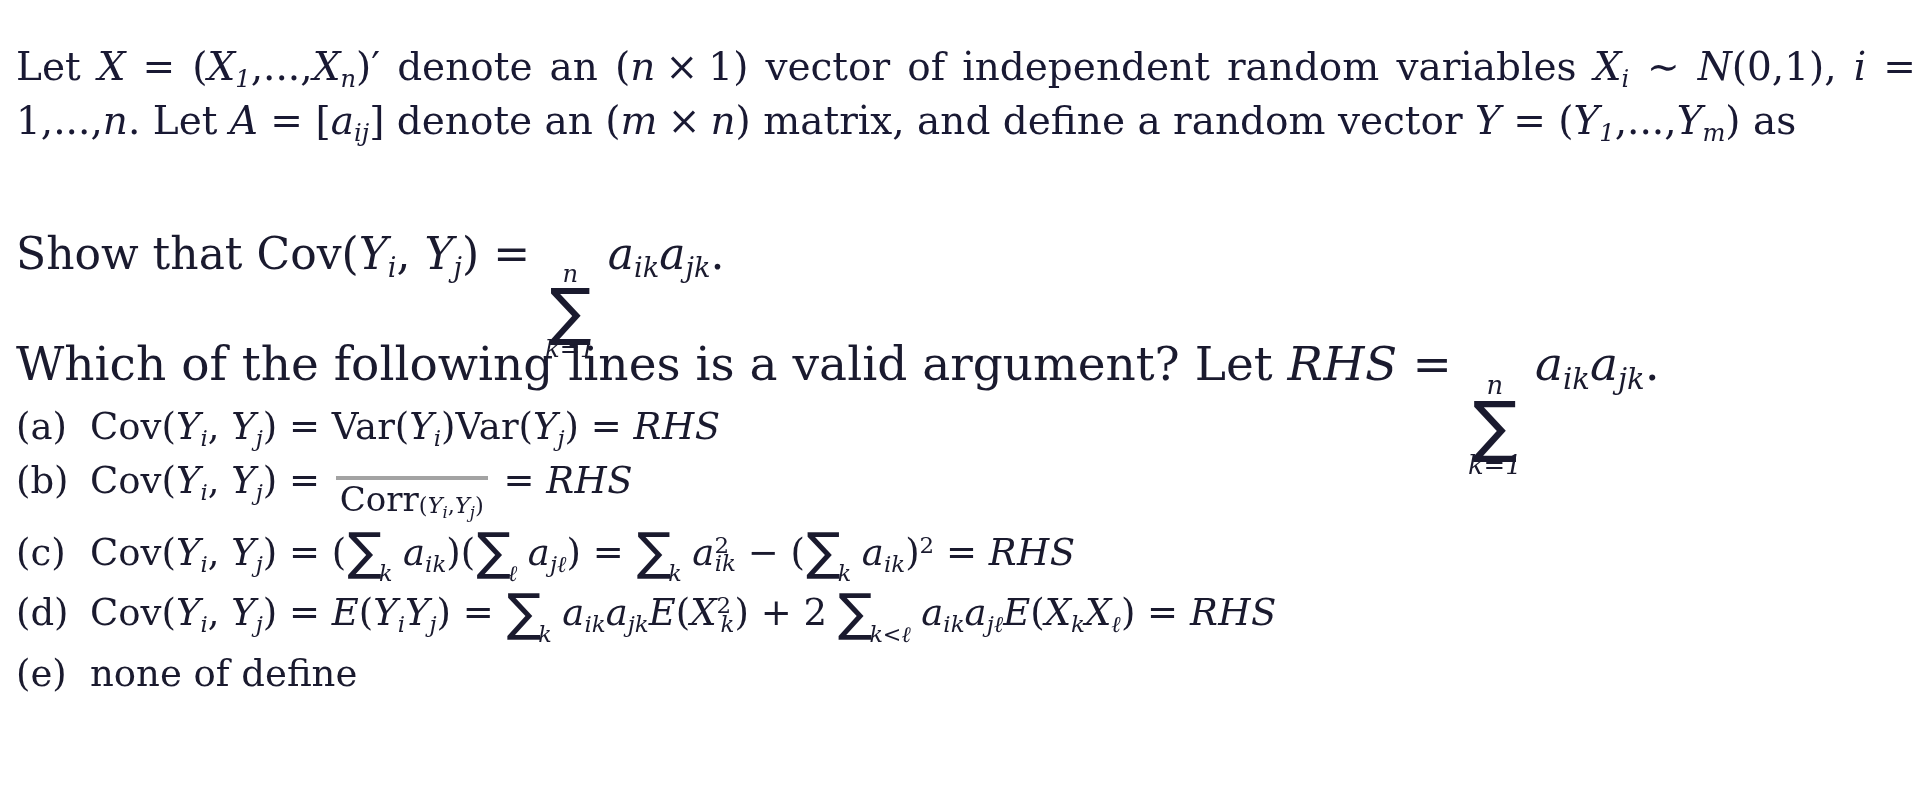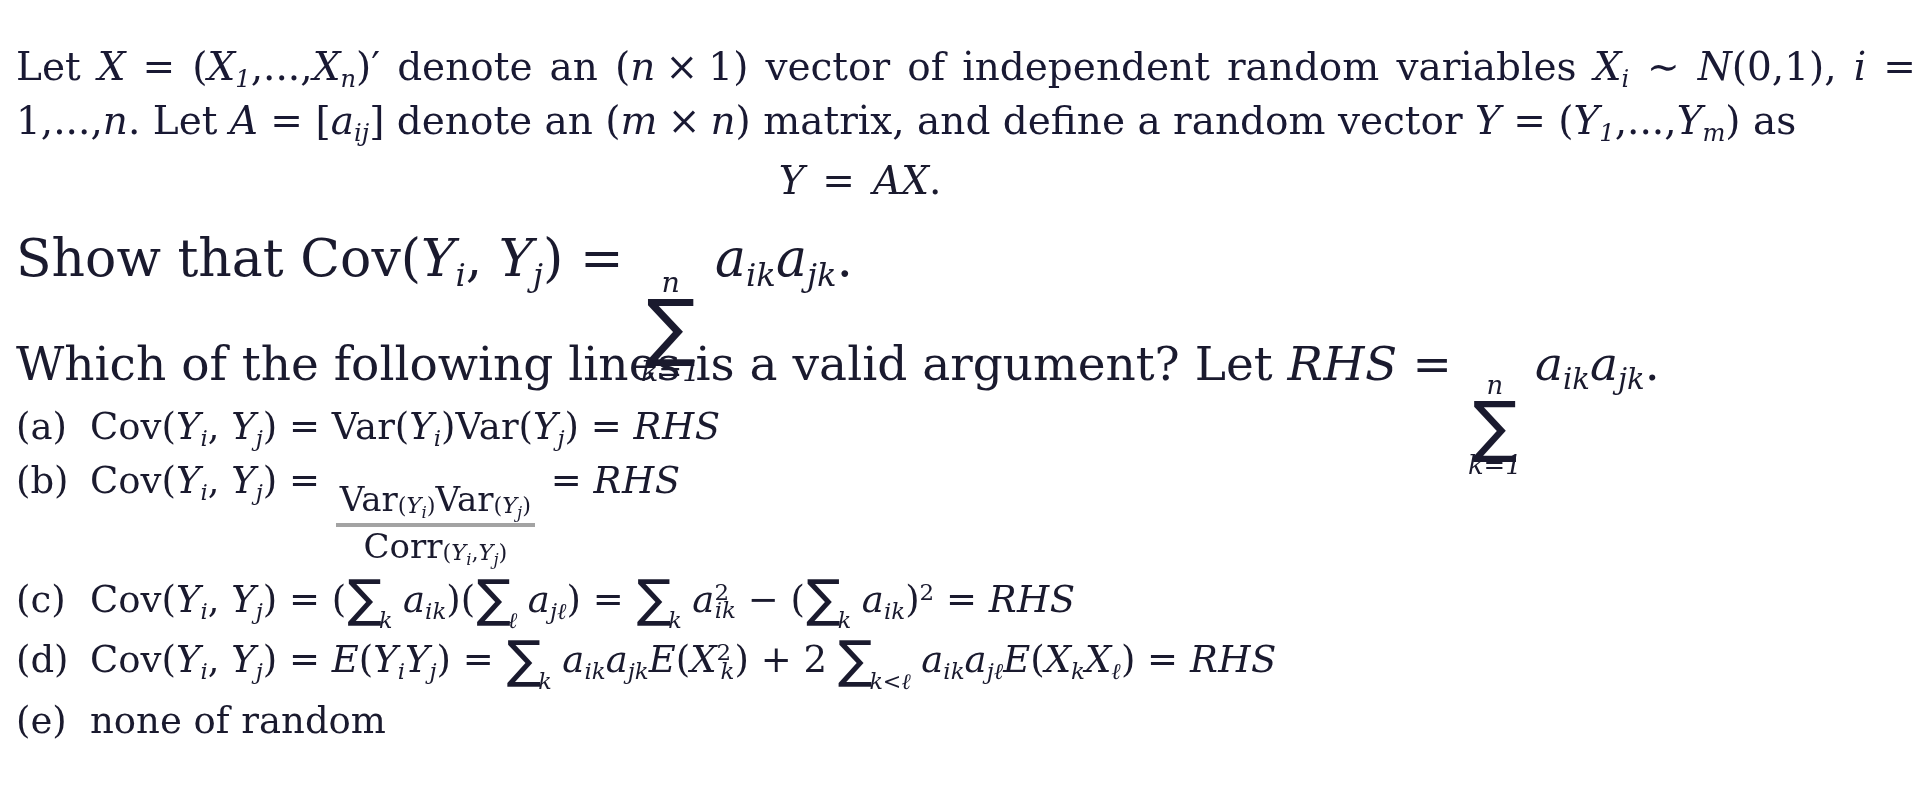--- a/index.html
+++ b/index.html
@@ -124,21 +124,21 @@
     left: 0;
     top: 118px;
     width: 1720px;
     text-align: center;
     font-size: 39px;
   }
   #show-that-line {
     position: absolute;
     left: 16px;
     top: 188px;
-    font-size: 52px;
+    font-size: 44px;
   }
   #question-line {
     position: absolute;
     left: 16px;
     top: 296px;
     font-size: 47px;
   }
   #choices {
     position: absolute;
     left: 16px;
@@ -169,23 +169,20 @@
 
 <div class="page">
 
   <div class="para" id="intro-paragraph">
     <span>
       <span>Let </span><span class="mi">X</span><span class="op"> = </span><span class="mup">(</span><span class="mi">X</span><span class="sub mn">1</span><span class="mup">,...,</span><span class="mi">X</span><span class="sub">n</span><span class="mup">)</span><span class="mup">′</span><span> denote an </span><span class="mup">(</span><span class="mi">n</span><span class="sp"></span><span class="op">×</span><span class="sp"></span><span class="mn">1</span><span class="mup">)</span><span> vector of independent random variables </span><span class="mi">X</span><span class="sub">i</span><span class="spw"></span><span class="op">∼</span><span class="spw"></span><span class="mi">N</span><span class="mup">(0,1),</span>
       <span class="mi">i</span><span class="mup"> = 1,...,</span><span class="mi">n</span><span>. Let </span><span class="mi">A</span><span class="op"> = </span><span class="mup">[</span><span class="mi">a</span><span class="sub">ij</span><span class="mup">]</span><span> denote an </span><span class="mup">(</span><span class="mi">m</span><span class="sp"></span><span class="op">×</span><span class="sp"></span><span class="mi">n</span><span class="mup">)</span><span> matrix, and define a random vector </span><span class="mi">Y</span><span class="op"> = </span><span class="mup">(</span><span class="mi">Y</span><span class="sub mn">1</span><span class="mup">,...,</span><span class="mi">Y</span><span class="sub">m</span><span class="mup">)</span><span> as</span>
     </span>
   </div>
 
-  <div id="display-equation">
-    <span class="mi">Y</span><span class="spw"></span><span class="op">=</span><span class="spw"></span><span class="mi">A</span><span class="mi">X</span><span class="mup">.</span>
-  </div>
 
   <div id="show-that-line">
     <span>Show that </span><span class="mup">Cov</span><span class="mup">(</span><span class="mi">Y</span><span class="sub">i</span><span class="mup">, </span><span class="mi">Y</span><span class="sub">j</span><span class="mup">)</span><span class="op"> = </span><span class="bigsum">
         <span class="lim-top">n</span>
         <span class="sg">∑</span>
         <span class="lim-bot">k=1</span>
       </span><span class="sp"></span><span class="mi">a</span><span class="sub">ik</span><span class="mi">a</span><span class="sub">jk</span><span class="mup">.</span>
   </div>
 
   <div id="question-line">
@@ -199,34 +196,33 @@
   <div id="choices">
 
     <div class="choice" id="choice-a">
       <span class="tag">(a)</span>
       <span class="body"><span class="mup">Cov</span><span class="mup">(</span><span class="mi">Y</span><span class="sub">i</span><span class="mup">,&nbsp;</span><span class="mi">Y</span><span class="sub">j</span><span class="mup">)</span><span class="op">&nbsp;=&nbsp;</span><span class="mup">Var</span><span class="mup">(</span><span class="mi">Y</span><span class="sub">i</span><span class="mup">)</span><span class="mup">Var</span><span class="mup">(</span><span class="mi">Y</span><span class="sub">j</span><span class="mup">)</span><span class="op">&nbsp;=&nbsp;</span><span class="mi thin">RHS</span></span>
     </div>
 
     <div class="choice" id="choice-b">
       <span class="tag">(b)</span>
       <span class="body"><span class="mup">Cov</span><span class="mup">(</span><span class="mi">Y</span><span class="sub">i</span><span class="mup">,&nbsp;</span><span class="mi">Y</span><span class="sub">j</span><span class="mup">)</span><span class="op">&nbsp;=&nbsp;</span><span class="frac">
-            <span class="num"><span class="mup">Var</span><span class="tinysub">(<span class="mi" style="font-size:1em">Y</span><span class="sb">i</span>)</span><span class="mup">Var</span><span class="tinysub">(<span class="mi" style="font-size:1em">Y</span><span class="sb">j</span>)</span></span>
             <span class="den"><span class="mup">Corr</span><span class="tinysub">(<span class="mi" style="font-size:1em">Y</span><span class="sb">i</span>,<span class="mi" style="font-size:1em">Y</span><span class="sb">j</span>)</span></span>
           </span><span class="op">&nbsp;=&nbsp;</span><span class="mi thin">RHS</span></span>
     </div>
 
     <div class="choice" id="choice-c">
       <span class="tag">(c)</span>
       <span class="body"><span class="mup">Cov</span><span class="mup">(</span><span class="mi">Y</span><span class="sub">i</span><span class="mup">,&nbsp;</span><span class="mi">Y</span><span class="sub">j</span><span class="mup">)</span><span class="op">&nbsp;=&nbsp;</span><span class="mup">(</span><span class="sumsb"><span class="sg">∑</span><span class="lim">k</span></span><span class="sp"></span><span class="mi">a</span><span class="sub">ik</span><span class="mup">)(</span><span class="sumsb"><span class="sg">∑</span><span class="lim">ℓ</span></span><span class="sp"></span><span class="mi">a</span><span class="sub">jℓ</span><span class="mup">)</span><span class="op">&nbsp;=&nbsp;</span><span class="sumsb"><span class="sg">∑</span><span class="lim">k</span></span><span class="sp"></span><span class="mi">a</span><span class="supr">2</span><span class="sub" style="margin-left:-0.62em">ik</span><span class="op">&nbsp;−&nbsp;</span><span class="mup">(</span><span class="sumsb"><span class="sg">∑</span><span class="lim">k</span></span><span class="sp"></span><span class="mi">a</span><span class="sub">ik</span><span class="mup">)</span><span class="supr">2</span><span class="op">&nbsp;=&nbsp;</span><span class="mi thin">RHS</span></span>
     </div>
 
     <div class="choice" id="choice-d">
       <span class="tag">(d)</span>
       <span class="body"><span class="mup">Cov</span><span class="mup">(</span><span class="mi">Y</span><span class="sub">i</span><span class="mup">,&nbsp;</span><span class="mi">Y</span><span class="sub">j</span><span class="mup">)</span><span class="op">&nbsp;=&nbsp;</span><span class="mi">E</span><span class="mup">(</span><span class="mi">Y</span><span class="sub">i</span><span class="mi">Y</span><span class="sub">j</span><span class="mup">)</span><span class="op">&nbsp;=&nbsp;</span><span class="sumsb"><span class="sg">∑</span><span class="lim">k</span></span><span class="sp"></span><span class="mi">a</span><span class="sub">ik</span><span class="mi">a</span><span class="sub">jk</span><span class="mi">E</span><span class="mup">(</span><span class="mi">X</span><span class="supr">2</span><span class="sub" style="margin-left:-0.46em">k</span><span class="mup">)</span><span class="op">&nbsp;+&nbsp;</span><span class="mn">2</span><span class="sp"></span><span class="sumsb"><span class="sg">∑</span><span class="lim">k&lt;ℓ</span></span><span class="sp"></span><span class="mi">a</span><span class="sub">ik</span><span class="mi">a</span><span class="sub">jℓ</span><span class="mi">E</span><span class="mup">(</span><span class="mi">X</span><span class="sub">k</span><span class="mi">X</span><span class="sub">ℓ</span><span class="mup">)</span><span class="op">&nbsp;=&nbsp;</span><span class="mi thin">RHS</span></span>
     </div>
 
     <div class="choice" id="choice-e">
       <span class="tag">(e)</span>
-      <span class="body">none of random</span>
+      <span class="body">none of define</span>
     </div>
 
   </div>
 </div>
 
 </body></html>

